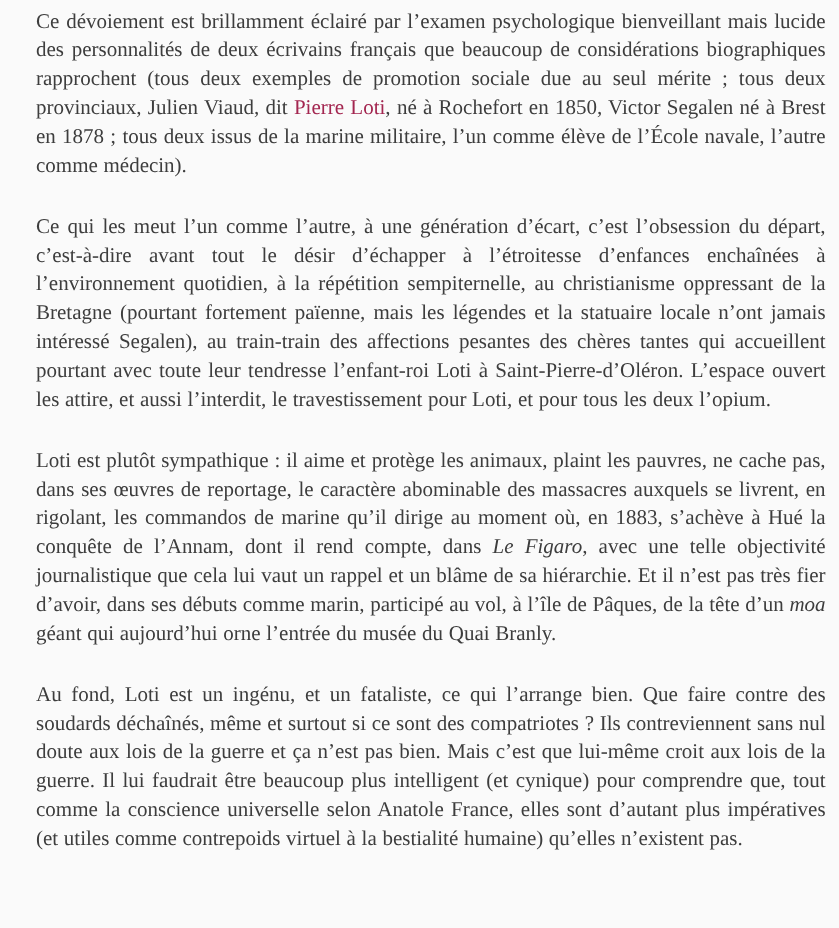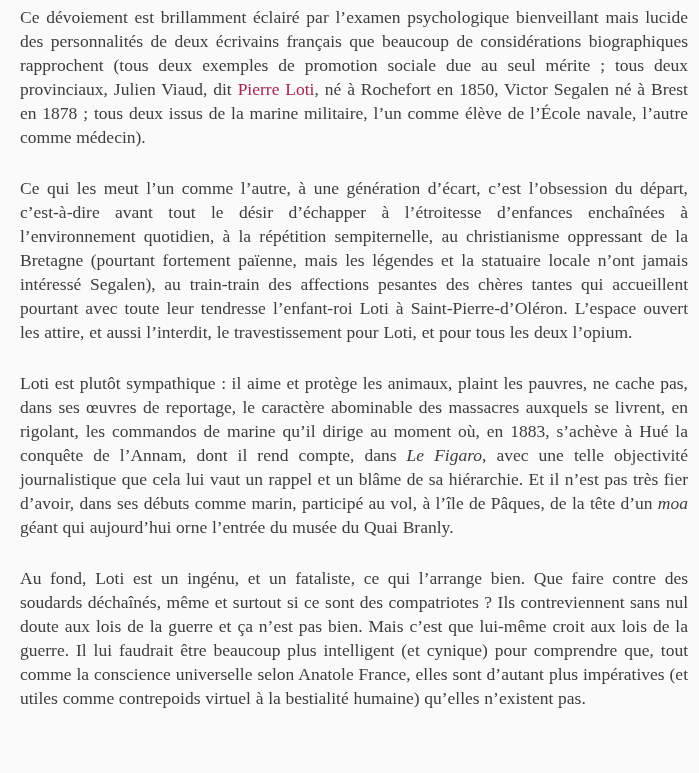--- a/index.html
+++ b/index.html
@@ -8,21 +8,21 @@
   }
   body {
     background: var(--bg, #fafafa);
     color: var(--text, #3d3d3d);
     font-family: "Liberation Serif", "DejaVu Serif", serif;
   }
   .article {
     width: 699px;
     min-height: 773px;
     box-sizing: border-box;
-    padding: 5px 11px 10px 20px;
+    padding: 5px 11px 10px 30px;
   }
   p.para {
     margin: 0 0 27px 0;
     font-size: 17.5px;
     line-height: 24px;
     text-align: justify;
     text-justify: inter-word;
     word-spacing: 0.02em;
   }
   p.para:last-child {

